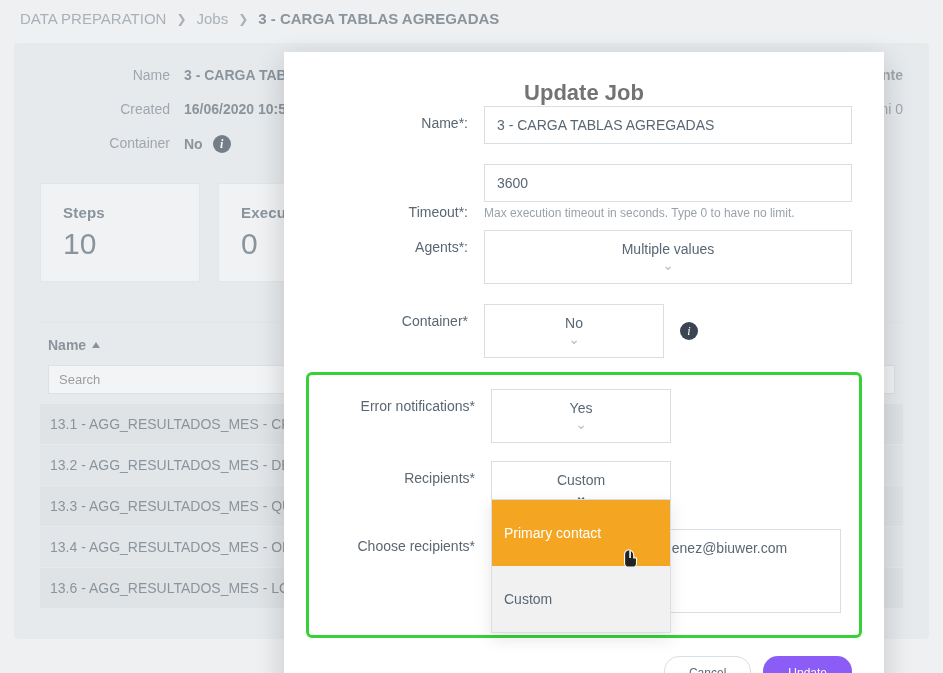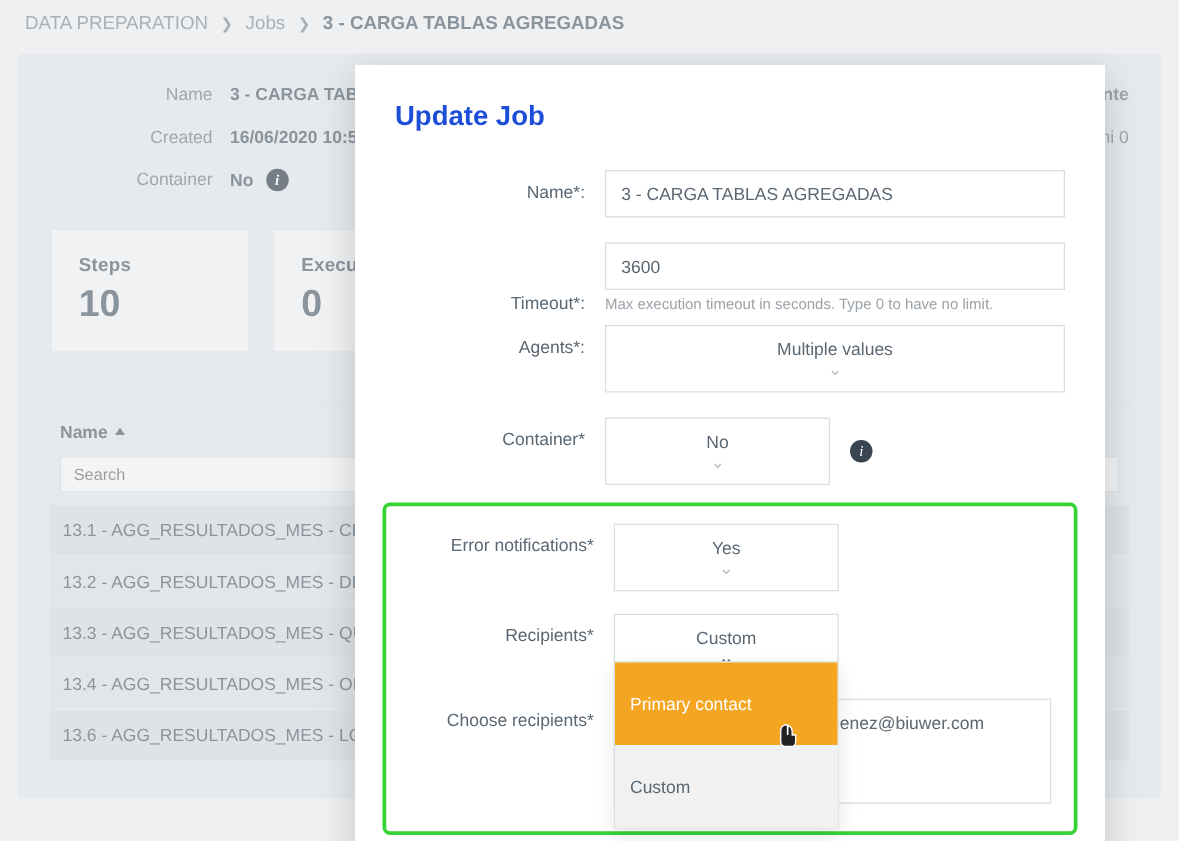--- a/index.html
+++ b/index.html
@@ -43,21 +43,21 @@
     display:inline-flex; align-items:center; justify-content:center;
     width:18px; height:18px; border-radius:50%;
     background:#3a4551; color:#fff; font-size:12px; font-style:italic; font-family: Georgia, serif;
   }
   .stat-cards { display:flex; gap:18px; }
   .stat-card {
     background:#f6f7f8; border:1px solid #e1e5e8;
     padding:20px 22px; width:160px;
   }
   .stat-card .cap { font-size:15px; color:#5a6773; font-weight:600; margin-bottom:6px; letter-spacing:.2px;}
-  .stat-card .num { font-size:30px; color:#5a6773; font-weight:700; }
+  .stat-card .num { font-size:30px; color:#5a6773; font-weight:400; }
   .listarea { margin-top:40px; }
   .listhead {
     display:flex; padding:14px 8px 8px 8px;
     border-top:1px solid #e1e5e8;
   }
   .col-name { flex:1; }
   .col-conn { width:120px; }
   .listhead .hdr { font-weight:600; color:#5a6773; display:flex; gap:6px; align-items:center; }
   .sort-up { width:0;height:0;border-left:4px solid transparent;border-right:4px solid transparent;border-bottom:6px solid #5a6773;}
   .searchrow { display:flex; padding:4px 8px 10px 8px;}
@@ -75,21 +75,21 @@
   .row .c-conn{width:120px;}
   
   .overlay {
     position:absolute; inset:0; background:rgba(230,233,235,.35);
   }
   .modal {
     position:absolute; left:284px; top:52px; width:600px;
     background:#fff; box-shadow:0 8px 28px rgba(0,0,0,.18);
     padding:28px 32px 30px 32px;
   }
-  .modal h2 { font-size:22px; color:#1d4ed8; font-weight:600; margin-bottom:30px;}
+  .modal h2 { font-size:22px; color:#737373; font-weight:600; text-align:center;}
   .formrow { display:flex; align-items:flex-start; margin-bottom:20px; }
   .formrow .flabel { width:168px; text-align:right; padding-right:16px; padding-top:9px; color:#5a6773; font-size:14px; }
   .formrow .fctrl { flex:1; }
   input.text, .selectbox, textarea.text {
     width:100%; border:1px solid #d9dee2; background:#fff;
     padding:10px 12px; font-size:14px; color:#5a6773; font-family:inherit;
   }
   .hint { font-size:12px; color:#9aa2a9; margin-top:4px; }
   .selectbox { display:flex; justify-content:space-between; align-items:center; cursor:pointer;flex-direction:column;}
   .selectbox .chevdown { color:#b9bfc5; }

